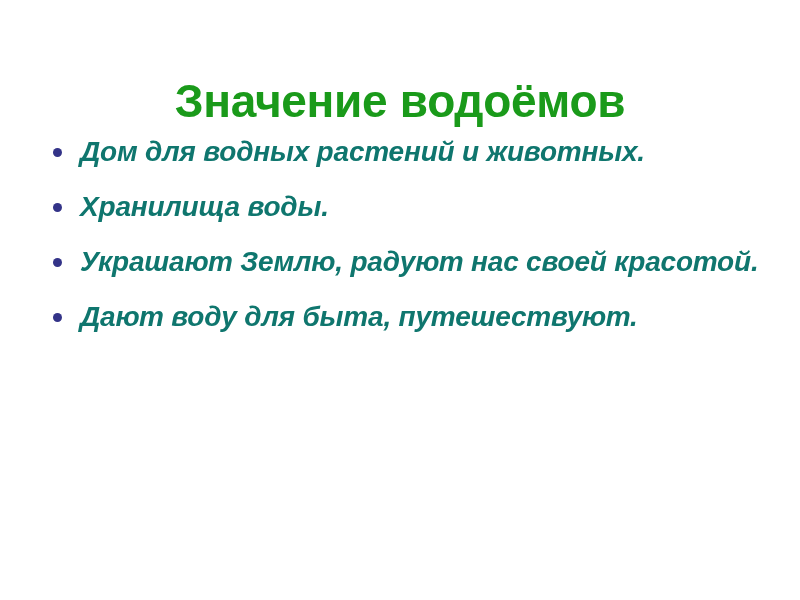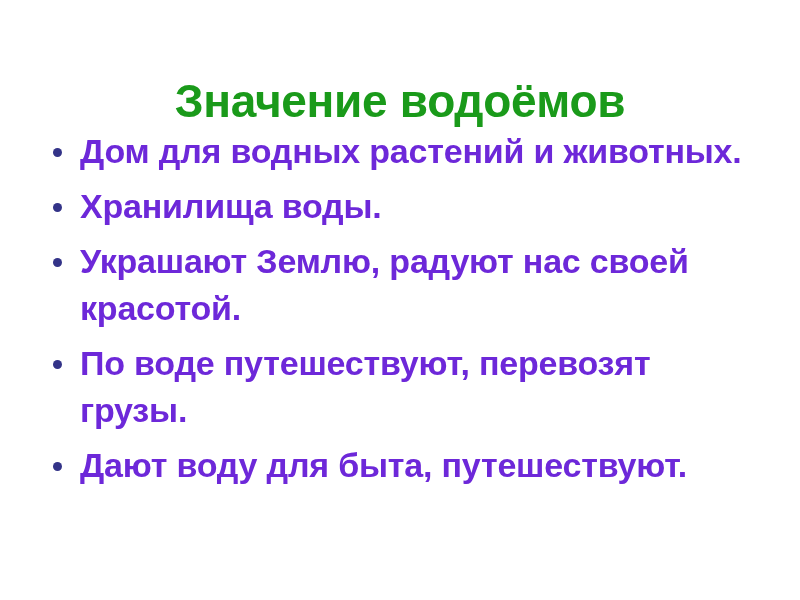--- a/index.html
+++ b/index.html
@@ -46,25 +46,26 @@
     width: 716px;
     margin: 0;
     padding: 0;
     list-style: none;
   }
 
   .bullet-item {
     position: relative;
     padding-left: 36px;
     margin: 0 0 8px 0;
-    font-size: 34px;
+    font-size: 28px;
     font-weight: bold;
     line-height: 47px;
-    color: #6d28d9;
+    color: #0f766e;
     letter-spacing: -0.2px;
+    font-style: italic;
   }
 
   .bullet-item:last-child {
     margin-bottom: 0;
   }
 
   .bullet-marker {
     position: absolute;
     left: 9px;
     top: 20px;
@@ -95,24 +96,20 @@
     <li class="bullet-item">
       <span class="bullet-marker"></span>
       <span class="bullet-text">Хранилища воды.</span>
     </li>
 
     <li class="bullet-item">
       <span class="bullet-marker"></span>
       <span class="bullet-text">Украшают Землю, радуют нас своей красотой.</span>
     </li>
 
-    <li class="bullet-item">
-      <span class="bullet-marker"></span>
-      <span class="bullet-text">По воде путешествуют, перевозят грузы.</span>
-    </li>
 
     <li class="bullet-item">
       <span class="bullet-marker"></span>
       <span class="bullet-text">Дают воду для быта, путешествуют.</span>
     </li>
 
   </ul>
 
 </div>
 

